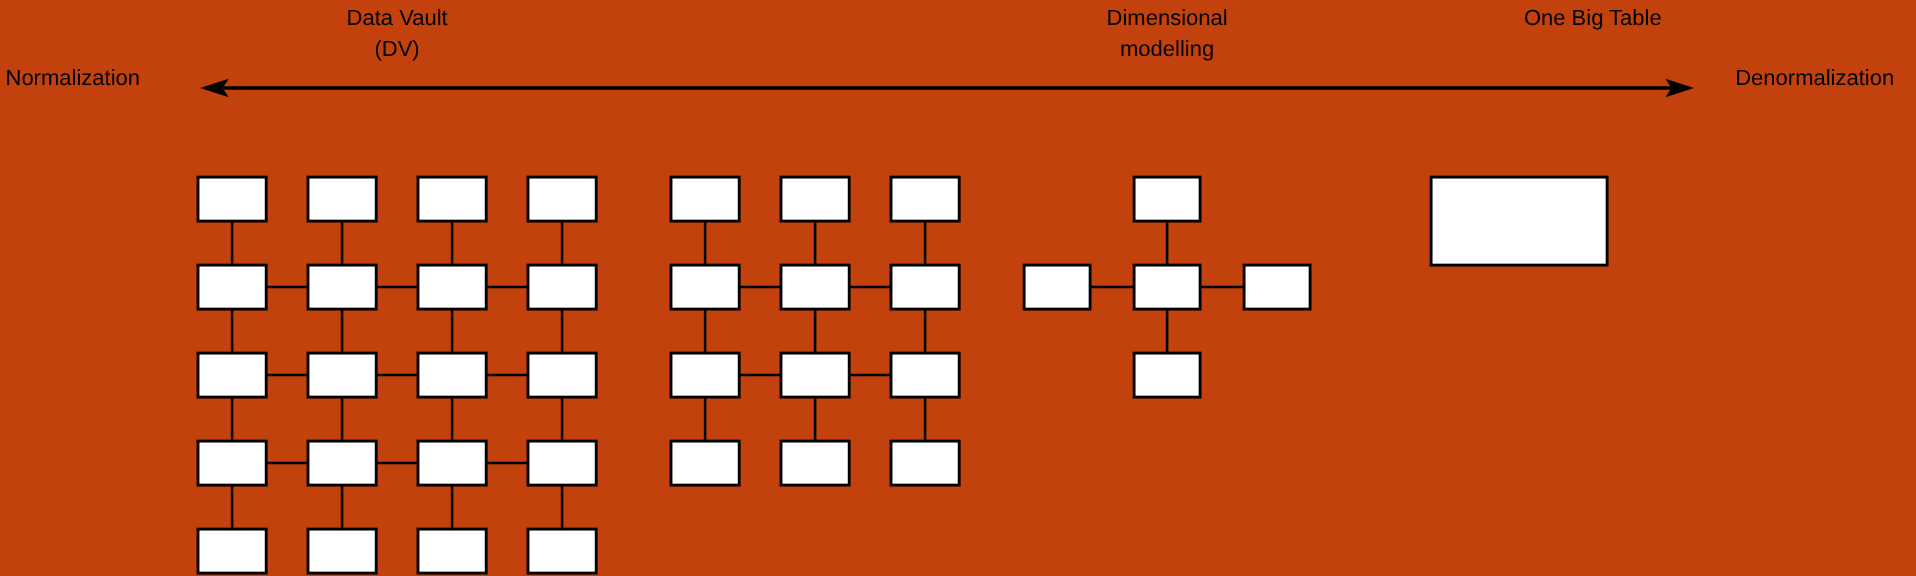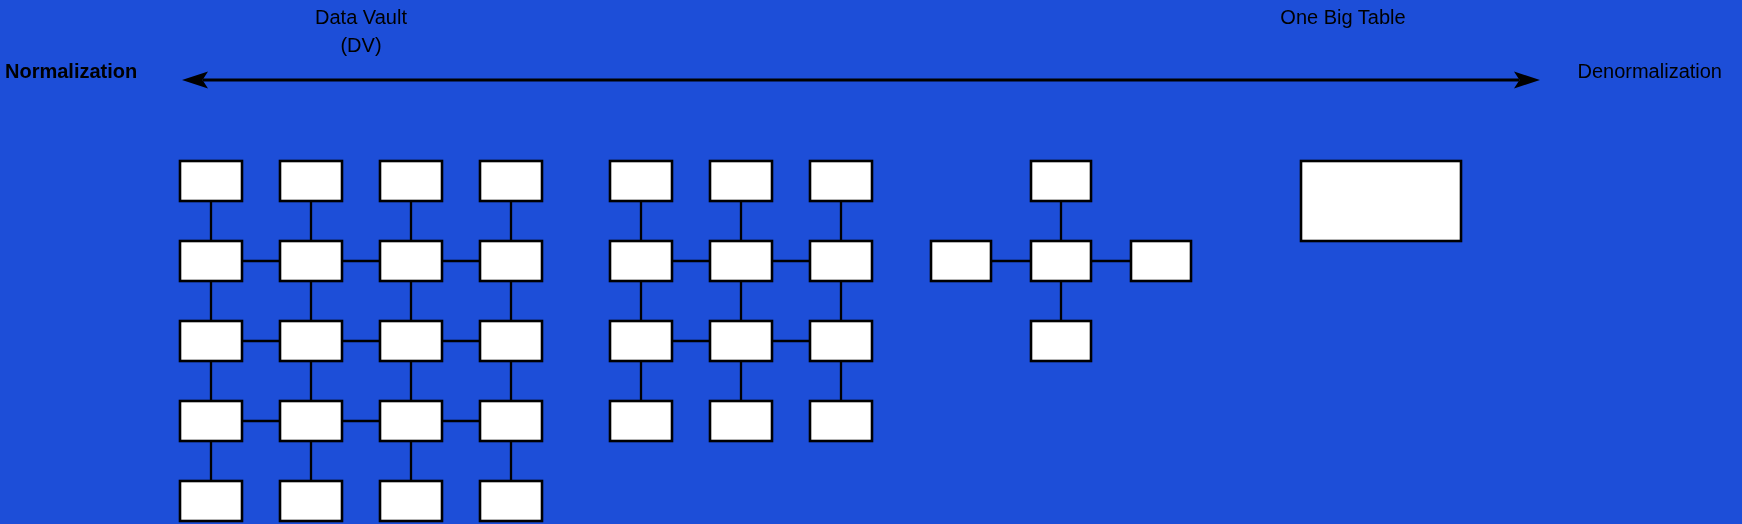--- a/index.html
+++ b/index.html
@@ -1,64 +1,68 @@
 <!DOCTYPE html>
 <html><head>
 <meta charset="utf-8">
 <style>
   html, body { margin: 0; padding: 0; background: #ffffff; }
   .canvas {
     position: relative;
     width: 1742px;
     height: 524px;
-    background: #1d4ed8;
+    background: #c2410c;
     font-family: "Liberation Sans", sans-serif;
     color: #000000;
     overflow: hidden;
   }
   .title {
     position: absolute;
     top: 3px;
     width: 220px;
     text-align: center;
     font-size: 20px;
     line-height: 28px;
     white-space: nowrap;
   }
   .title-dv  { left: 251px; }   
   .title-3nf { left: 631px; }   
   .title-dim { left: 951px; }   
-  .title-obt { left: 1233px; text-align: center; }  
+  .title-obt { left: 1338px; text-align: center; }  
   .axis-label {
     position: absolute;
     top: 57px;
     font-size: 20px;
     line-height: 28px;
     white-space: nowrap;
   }
-  .axis-label.left  { left: 5px; font-weight: bold; }
+  .axis-label.left  { left: 5px; }
   .axis-label.right { right: 20px; }
   svg.overlay {
     position: absolute;
     left: 0; top: 0;
     width: 1742px;
     height: 524px;
   }
 </style>
 </head>
 <body>
 
 <div class="canvas">
 
   <div class="title title-dv">
     <div>Data Vault</div>
     <div>(DV)</div>
   </div>
 
 
+  <div class="title title-dim">
+    <div>Dimensional</div>
+    <div>modelling</div>
+  </div>
 
   <div class="title title-obt">
     <div>One Big Table</div>
   </div>
 
   <div class="axis-label left">Normalization</div>
   <div class="axis-label right">Denormalization</div>
 
   <svg class="overlay" xmlns="http://www.w3.org/2000/svg">
     <line x1="203" y1="80" x2="1519" y2="80" stroke-width="3" stroke="#000000"></line>

